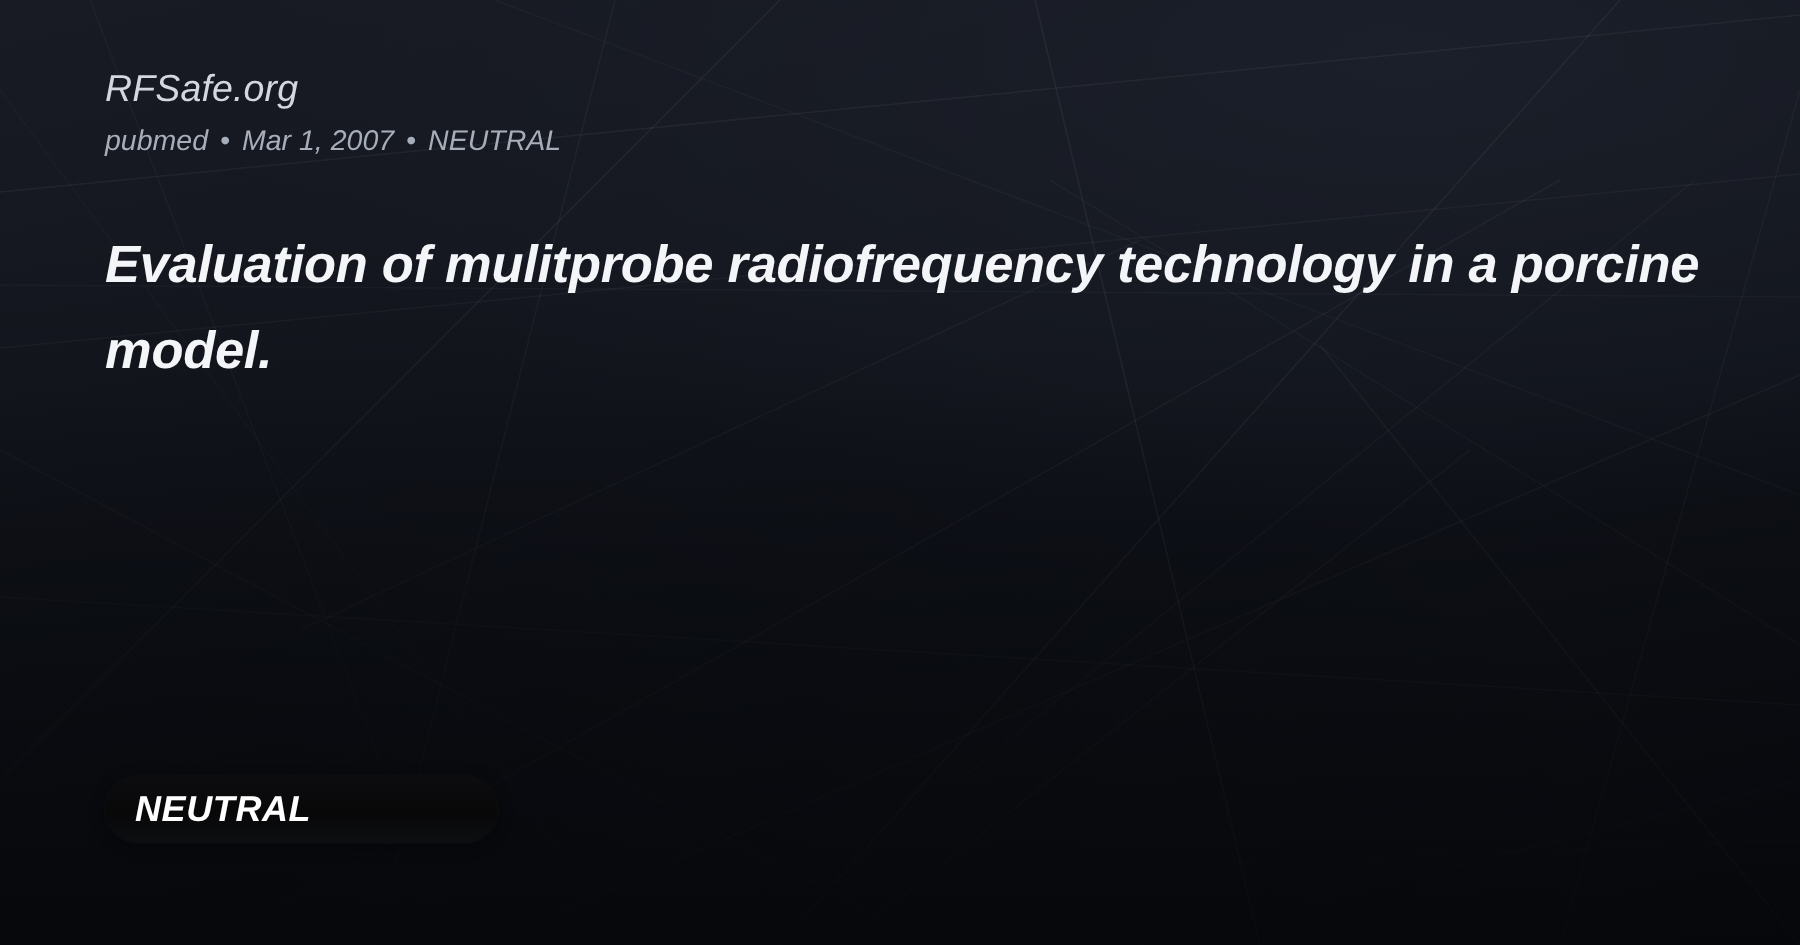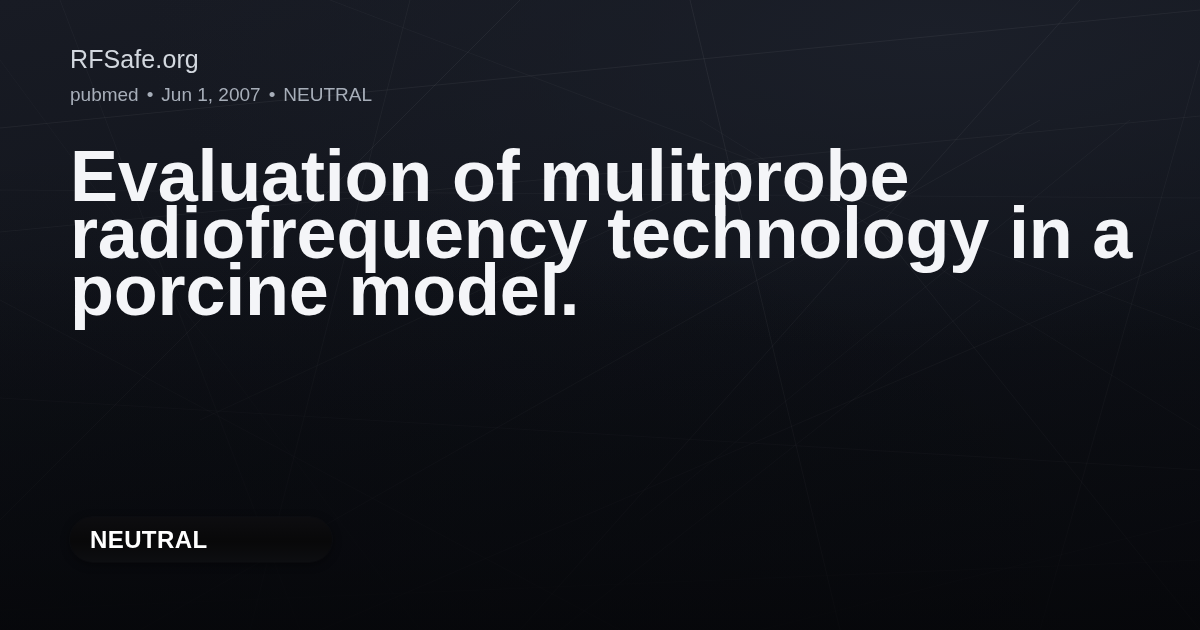--- a/index.html
+++ b/index.html
@@ -12,20 +12,21 @@
   }
 
   #card {
     position: relative;
     width: 1200px;
     height: 630px;
     overflow: hidden;
     background:
       radial-gradient(120% 90% at 78% 6%, #1b1f29 0%, rgba(27,31,41,0) 55%),
       linear-gradient(168deg, #181b24 0%, #14171f 28%, #0f1219 58%, #0b0d12 82%, #08090d 100%);
+    font-style: italic;
   }
 
   
   #lines {
     position: absolute;
     inset: 0;
     width: 1200px;
     height: 630px;
     pointer-events: none;
   }
@@ -78,21 +79,21 @@
   .meta-sep {
     margin: 0 8px;
     color: #a7aeb9;
   }
 
   .headline {
     position: absolute;
     left: 70px;
     top: 148px;
     width: 1065px;
-    font-size: 72px;
+    font-size: 35px;
     line-height: 57px;
     font-weight: 700;
     color: #f4f5f8;
     letter-spacing: -0.2px;
     margin: 0;
   }
 
   .badge {
     position: absolute;
     left: 70px;
@@ -147,21 +148,21 @@
 
   <div id="vignette"></div>
 
   <div id="content">
 
     <div class="site-name">RFSafe.org</div>
 
     <div class="meta-row">
       <span>pubmed</span>
       <span class="meta-sep">•</span>
-      <span>Jun 1, 2007</span>
+      <span>Mar 1, 2007</span>
       <span class="meta-sep">•</span>
       <span>NEUTRAL</span>
     </div>
 
     <h1 class="headline">Evaluation of mulitprobe radiofrequency technology in a porcine model.</h1>
 
     <div class="badge">
       <span class="badge-label">NEUTRAL</span>
     </div>
 

